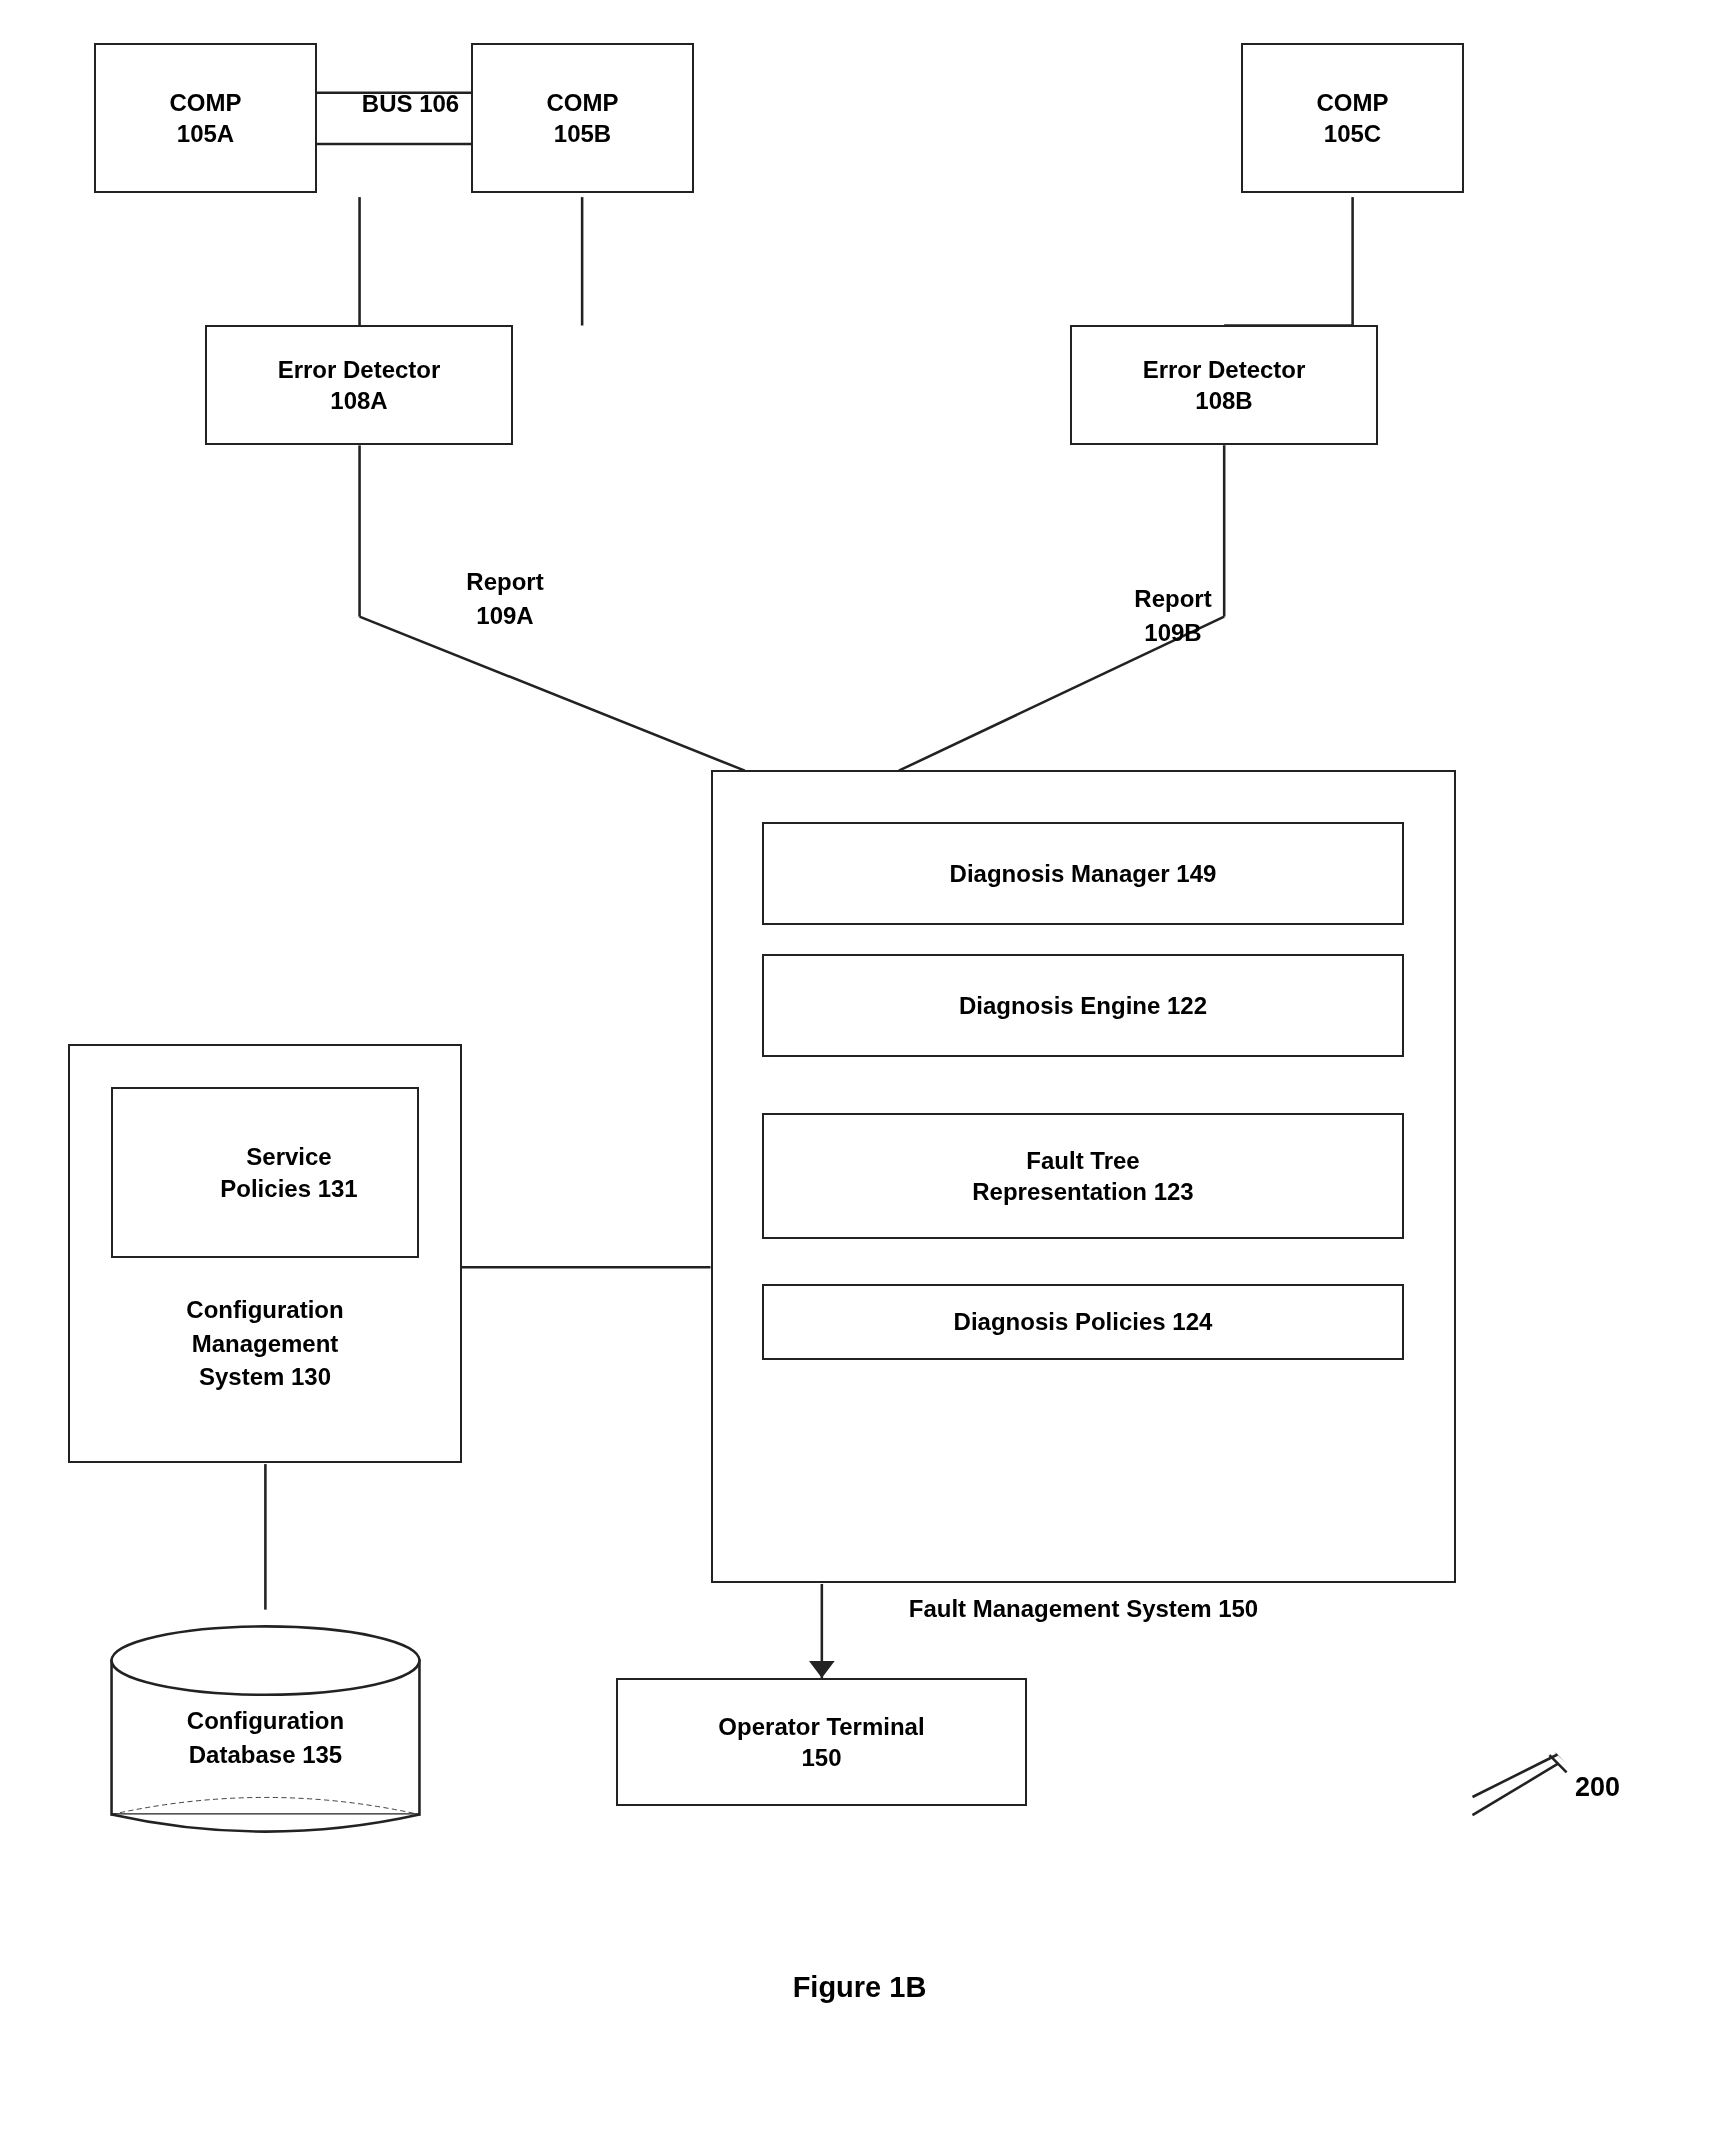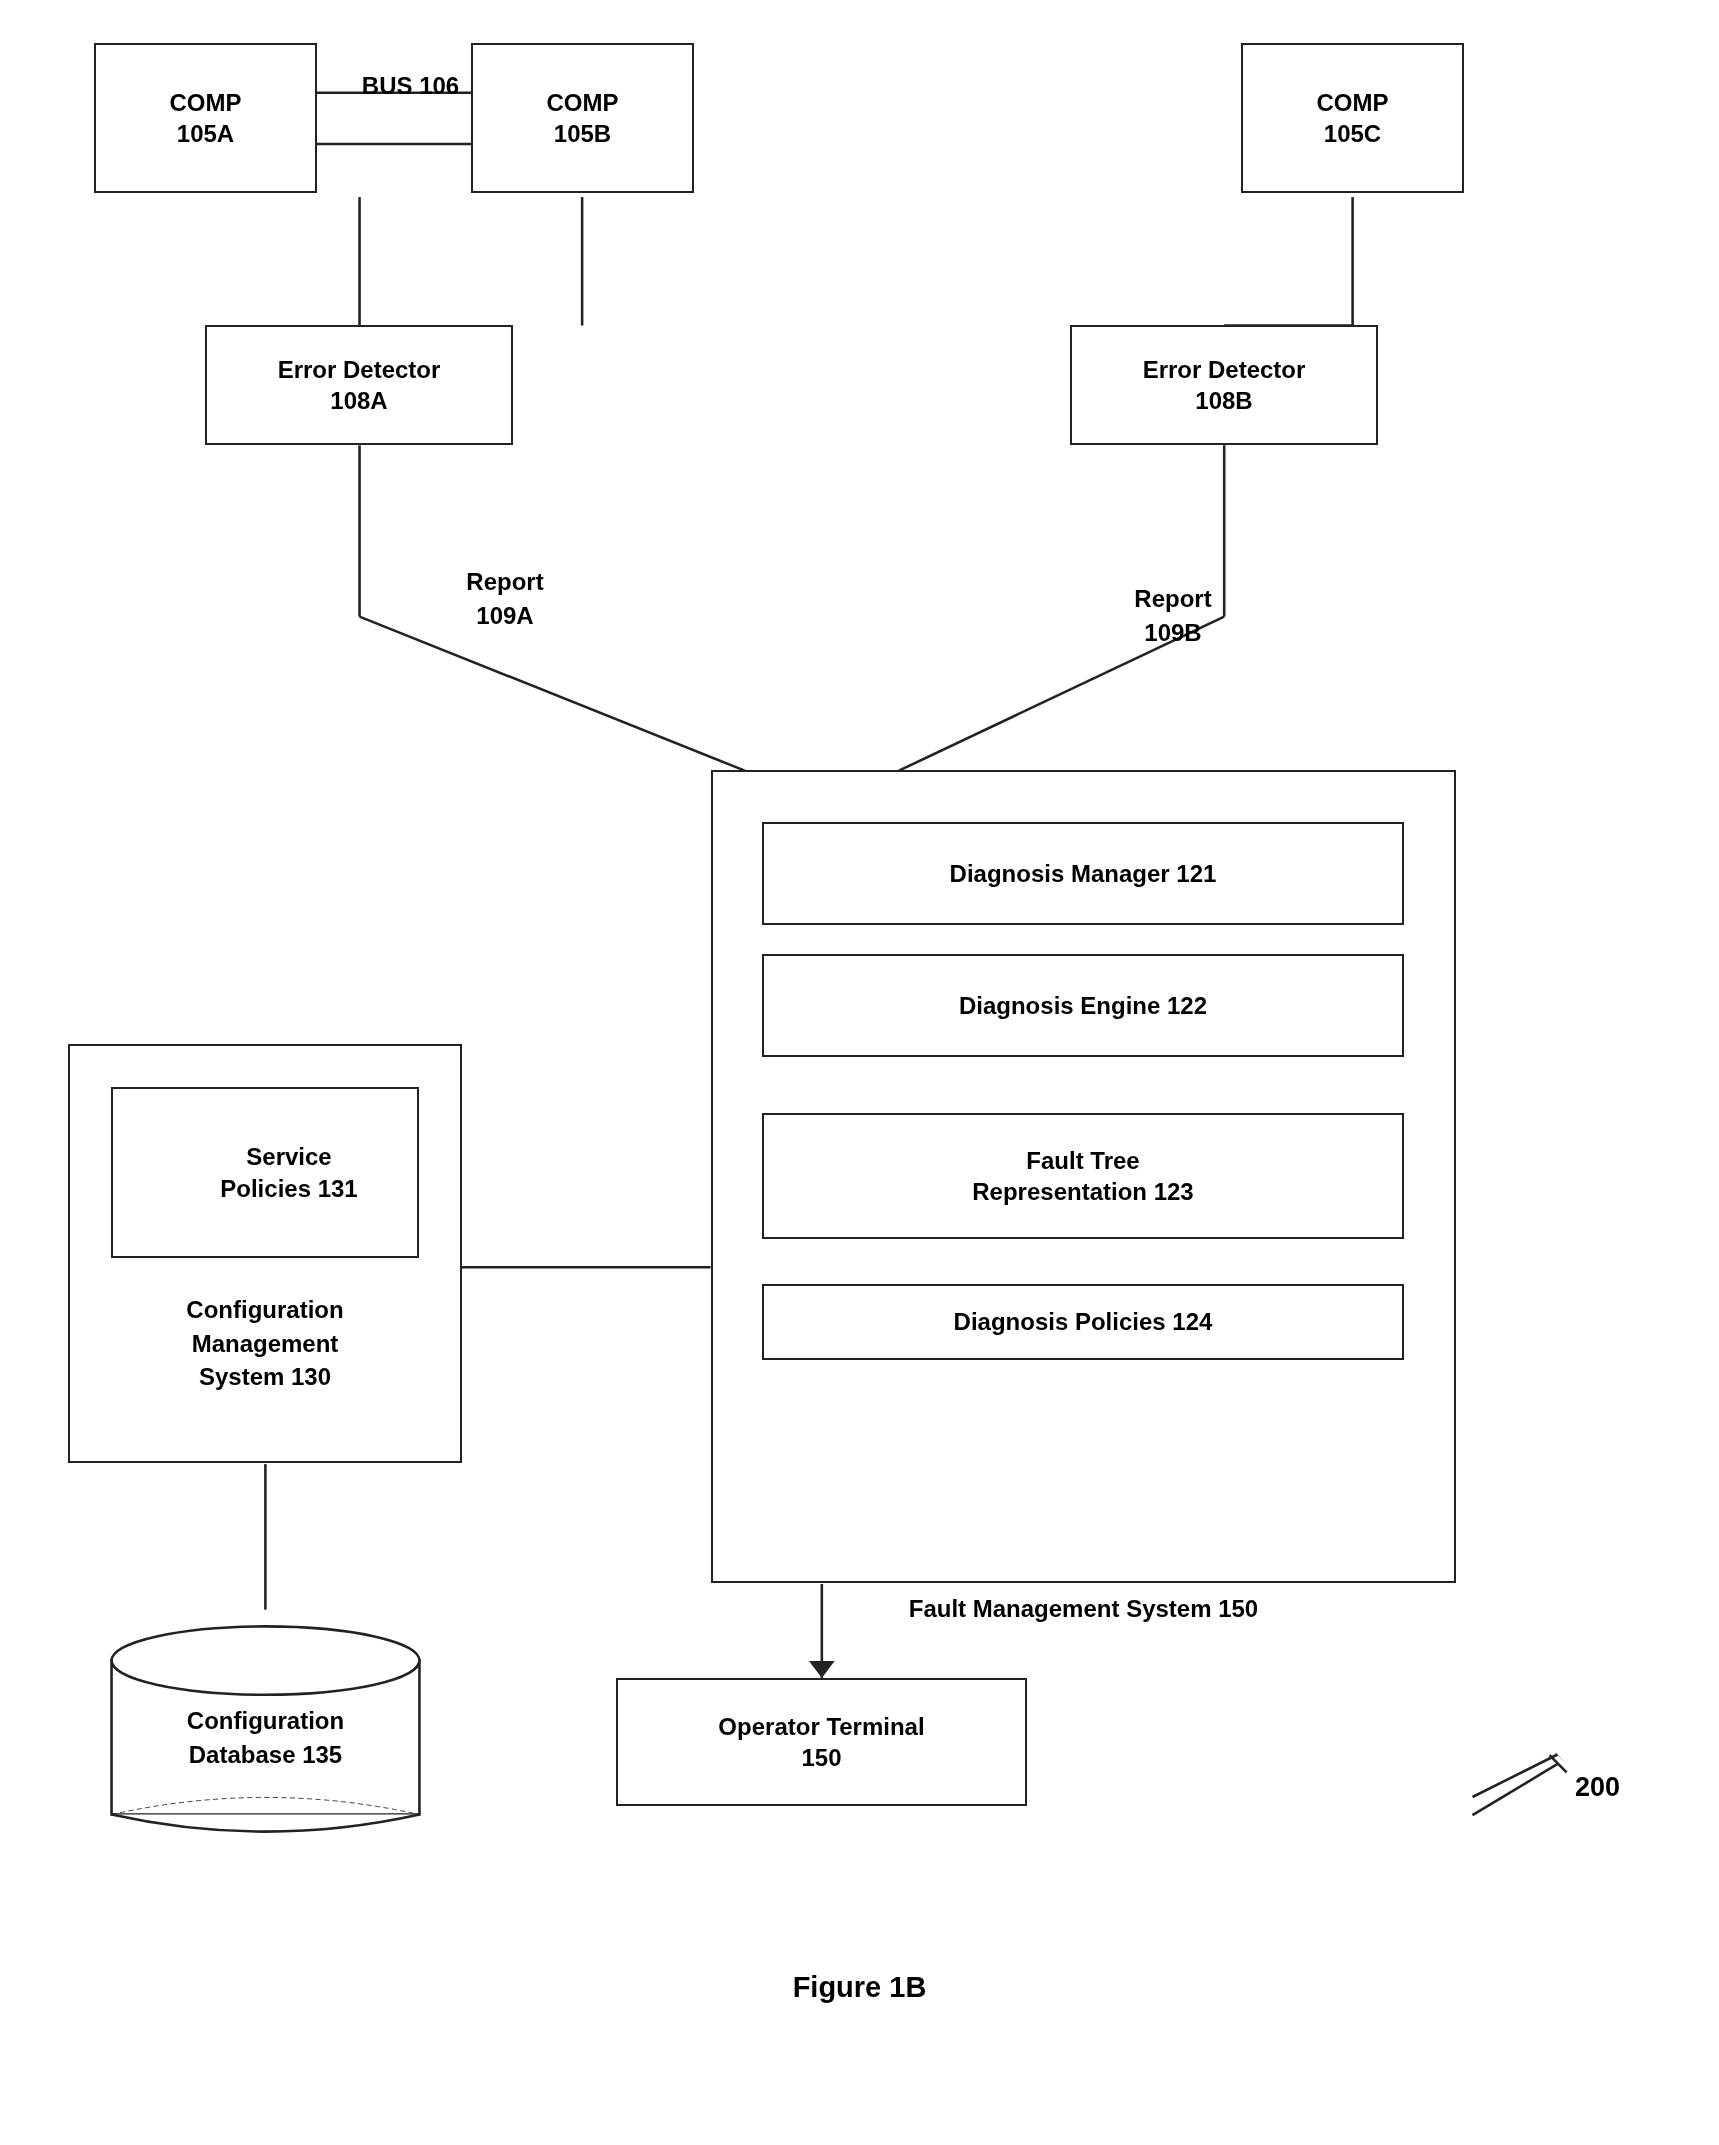--- a/index.html
+++ b/index.html
@@ -113,21 +113,21 @@
     <line x1="310" y1="1710" x2="310" y2="1880" stroke="#222" stroke-width="3"></line>
 
     <line x1="1720" y1="2120" x2="1820" y2="2060" stroke="#222" stroke-width="3"></line>
     <line x1="1810" y1="2050" x2="1830" y2="2070" stroke="#222" stroke-width="3"></line>
   </svg>
 
   <div class="box" style="left:94px; top:43px; width:223px; height:150px;">
     <span>COMP<br>105A</span>
   </div>
 
-  <div class="arrow-label" style="left:325px; top:72px; width:171px;">
+  <div class="arrow-label" style="left:325px; top:90px; width:171px;">
     <span>BUS 106</span>
   </div>
 
   <div class="box" style="left:471px; top:43px; width:223px; height:150px;">
     <span>COMP<br>105B</span>
   </div>
 
   <div class="box" style="left:1241px; top:43px; width:223px; height:150px;">
     <span>COMP<br>105C</span>
   </div>
@@ -149,21 +149,21 @@
   </div>
 
   <div class="large-box" style="left:711px; top:770px; width:745px; height:813px;">
   </div>
 
   <div class="label" style="left:711px; top:1592px; width:745px;">
     <span>Fault Management System 150</span>
   </div>
 
   <div class="box" style="left:762px; top:822px; width:642px; height:103px;">
-    <span>Diagnosis Manager 121</span>
+    <span>Diagnosis Manager 149</span>
   </div>
 
   <div class="box" style="left:762px; top:954px; width:642px; height:103px;">
     <span>Diagnosis Engine 122</span>
   </div>
 
   <div class="box" style="left:762px; top:1113px; width:642px; height:126px;">
     <span>Fault Tree<br>Representation 123</span>
   </div>
 

